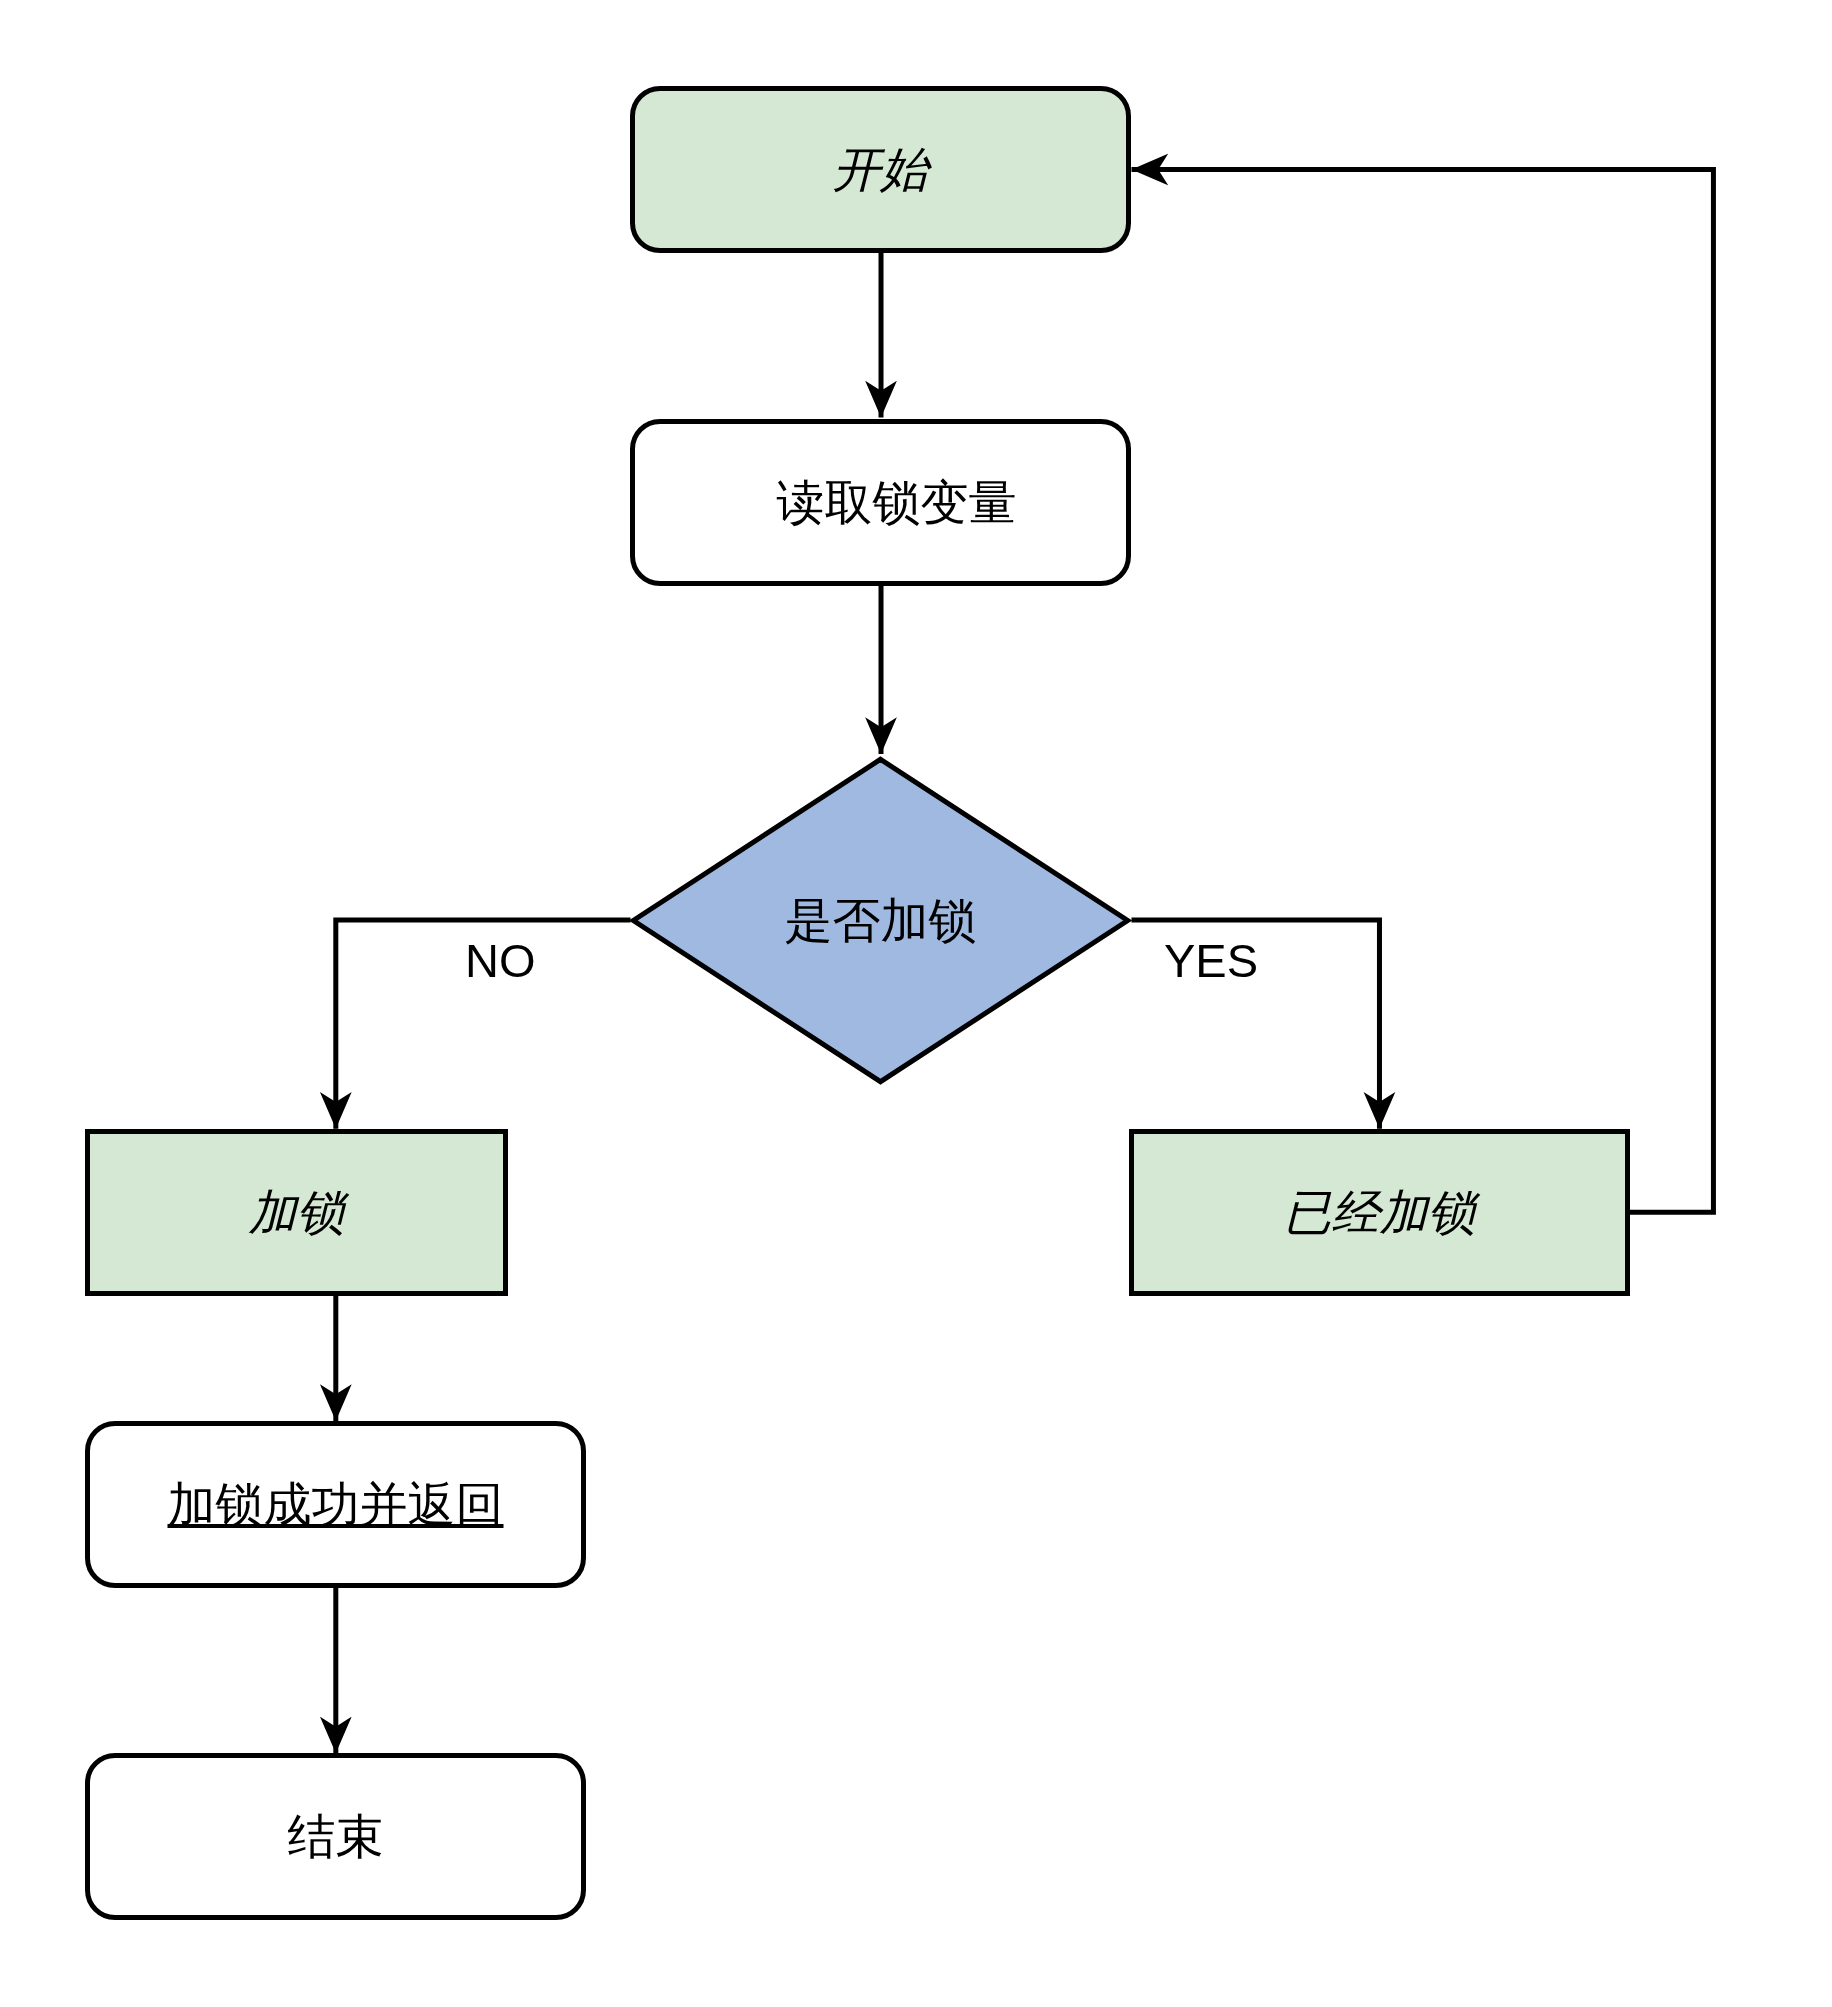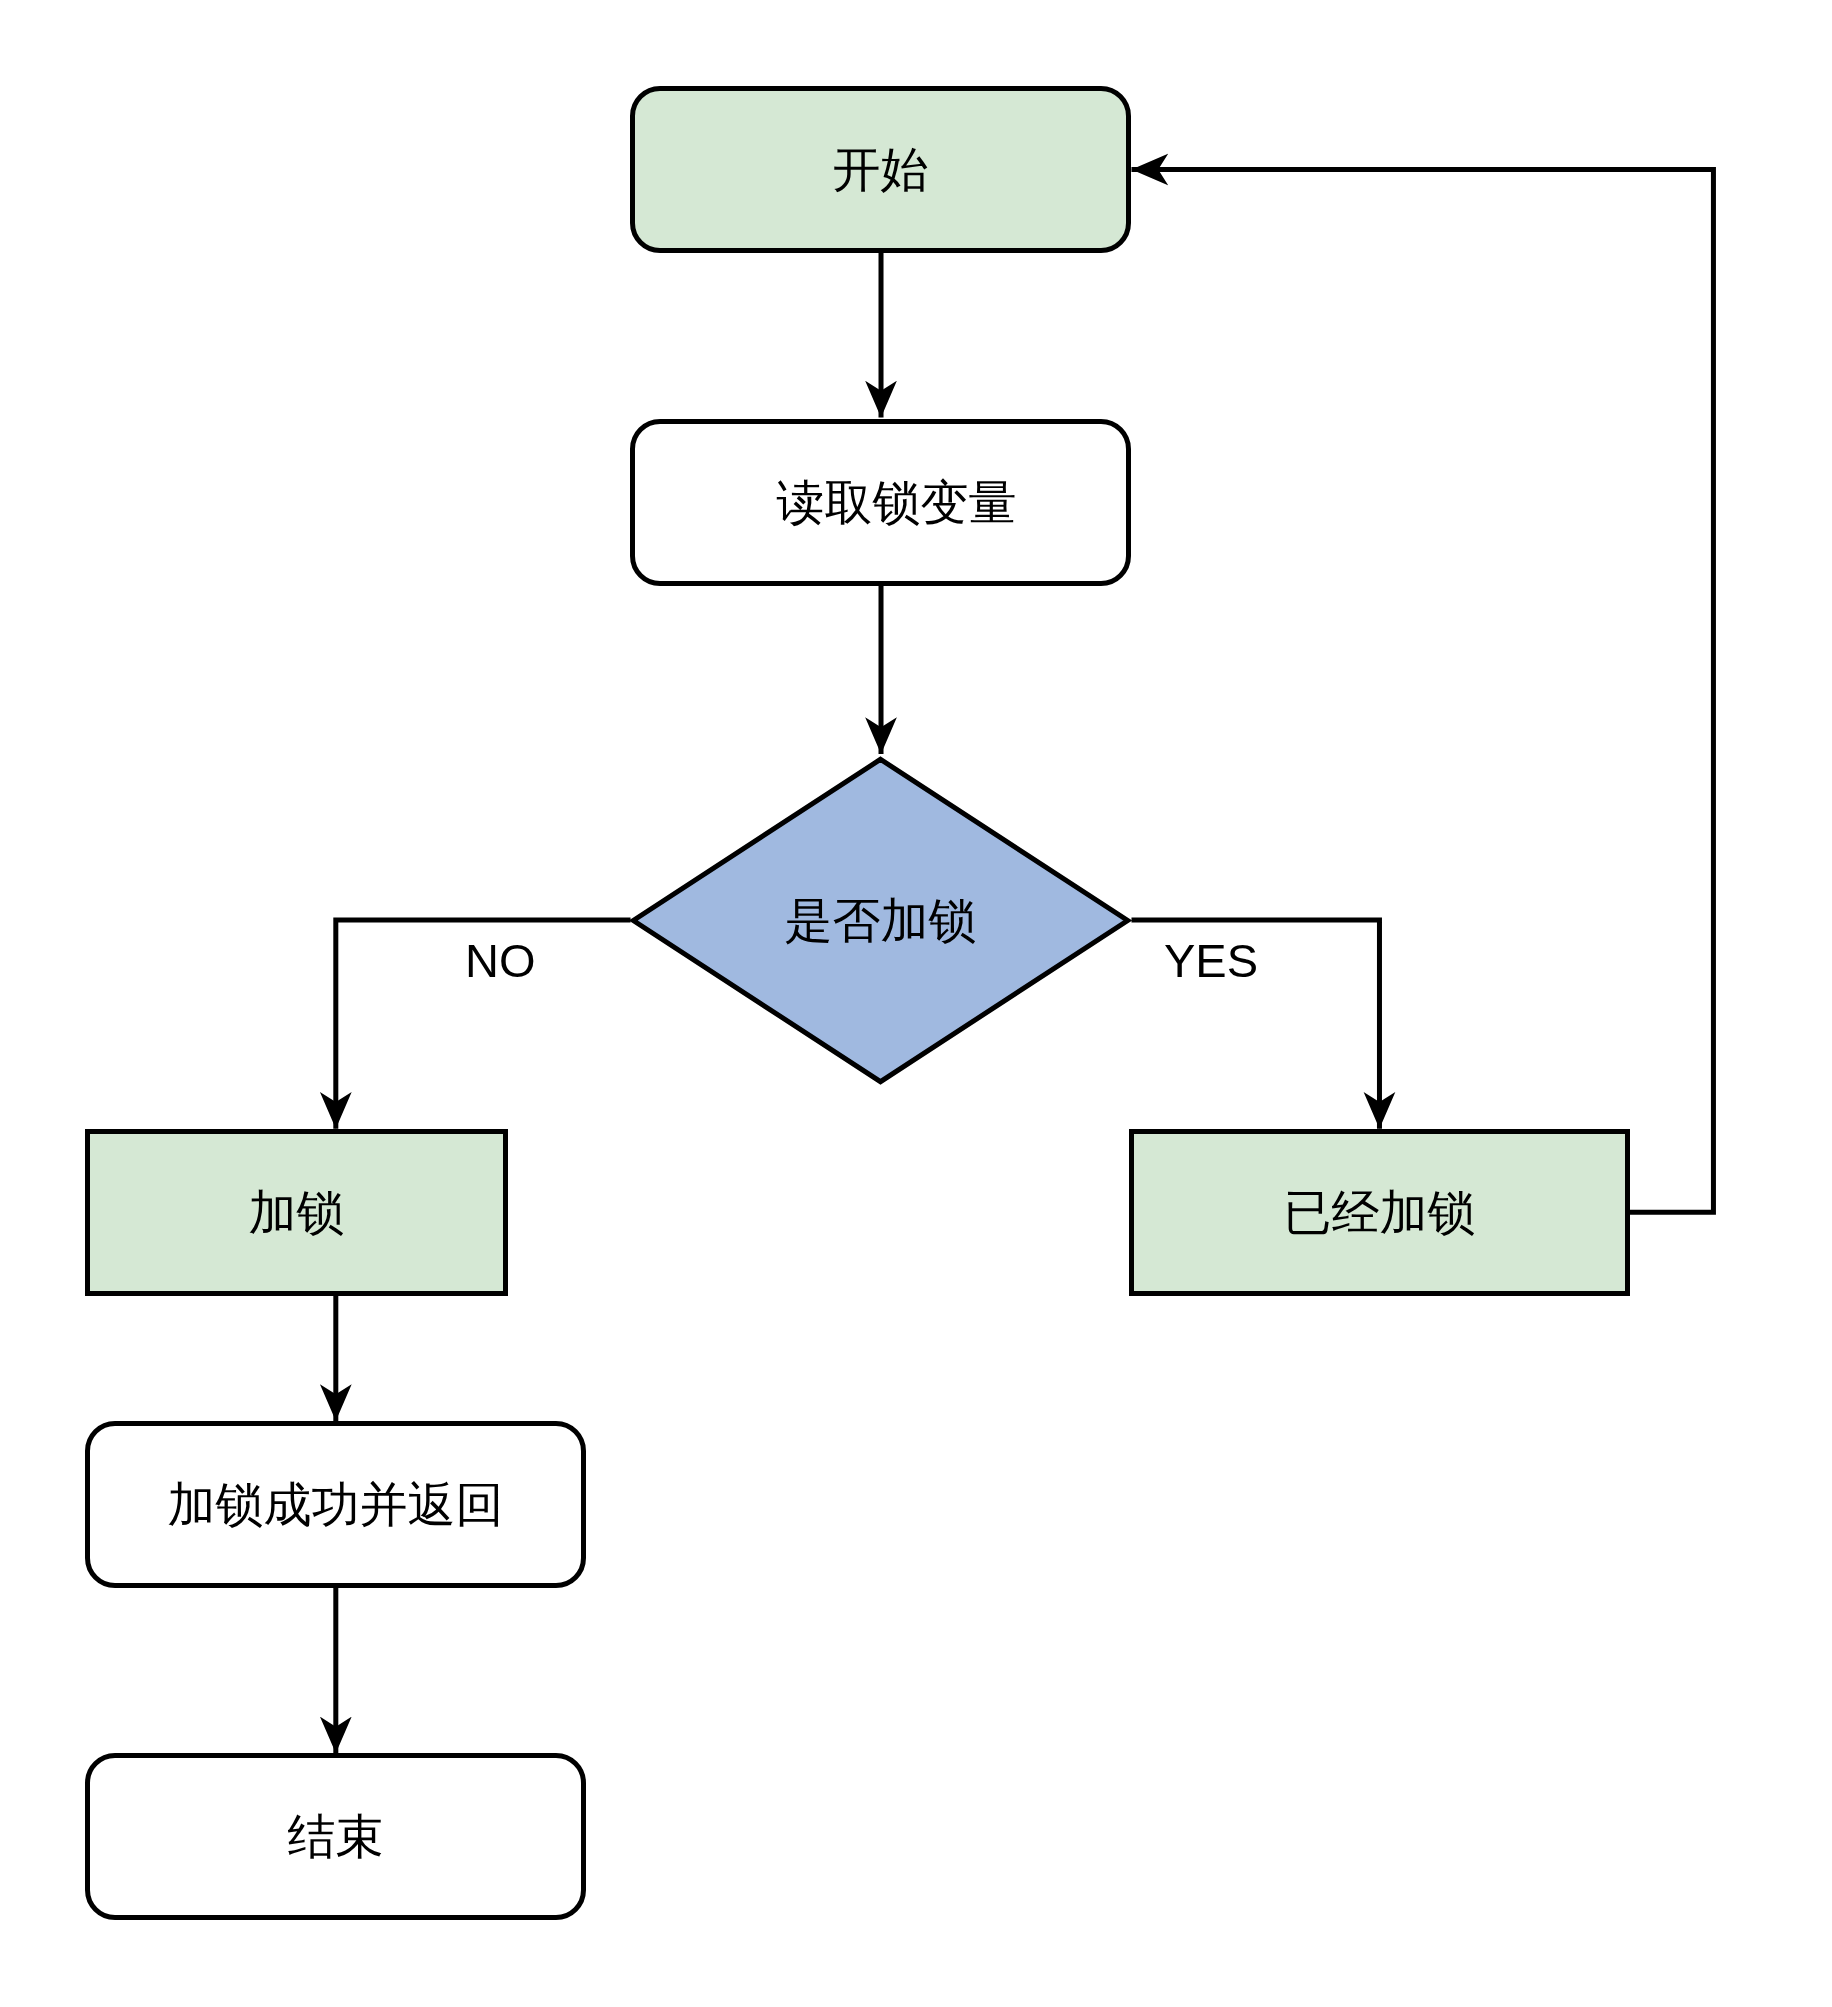--- a/index.html
+++ b/index.html
@@ -40,21 +40,21 @@
     align-items: center;
     justify-content: center;
     box-sizing: border-box;
     border: 5px solid var(--c-stroke);
     font-size: 48px;
     color: #000;
     text-align: center;
     line-height: 1.25;
   }
   .node.rounded { border-radius: 30px; }
-  .node.green { background: var(--c-green); }
+  .node.green { background: var(--c-green); font-style: italic; }
   .node.white { background: var(--c-white); }
   .diamond-wrap {
     position: absolute;
     display: flex;
     align-items: center;
     justify-content: center;
   }
   .diamond-wrap svg {
     position: absolute;
     left: 0; top: 0;
@@ -120,21 +120,21 @@
   <div class="edge-label" style="left:1164px; top:937px;">YES</div>
 
   <div class="node green" style="left:85px; top:1129px; width:423px; height:167px;align-items:center;">
     <span>加锁</span>
   </div>
 
   <div class="node green" style="left:1129px; top:1129px; width:501px; height:167px;">
     <span>已经加锁</span>
   </div>
 
-  <div class="node rounded white" style="left:85px; top:1421px; width:501px; height:167px;">
+  <div class="node rounded white" style="left:85px; top:1421px; width:501px; height:167px;text-decoration:underline;">
     <span>加锁成功并返回</span>
   </div>
 
   <div class="node rounded white" style="left:85px; top:1753px; width:501px; height:167px;">
     <span>结束</span>
   </div>
 
 </div>
 
 

